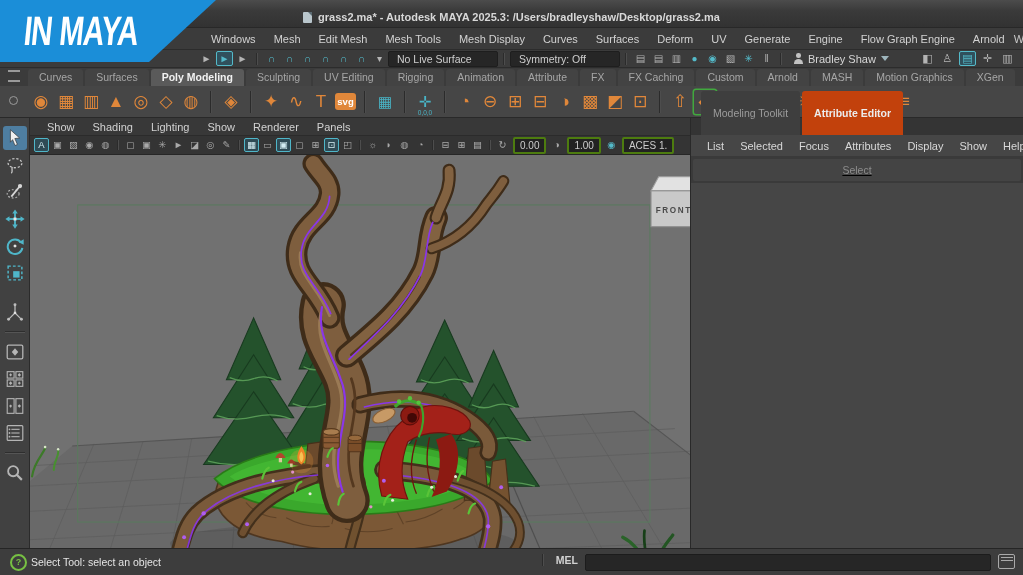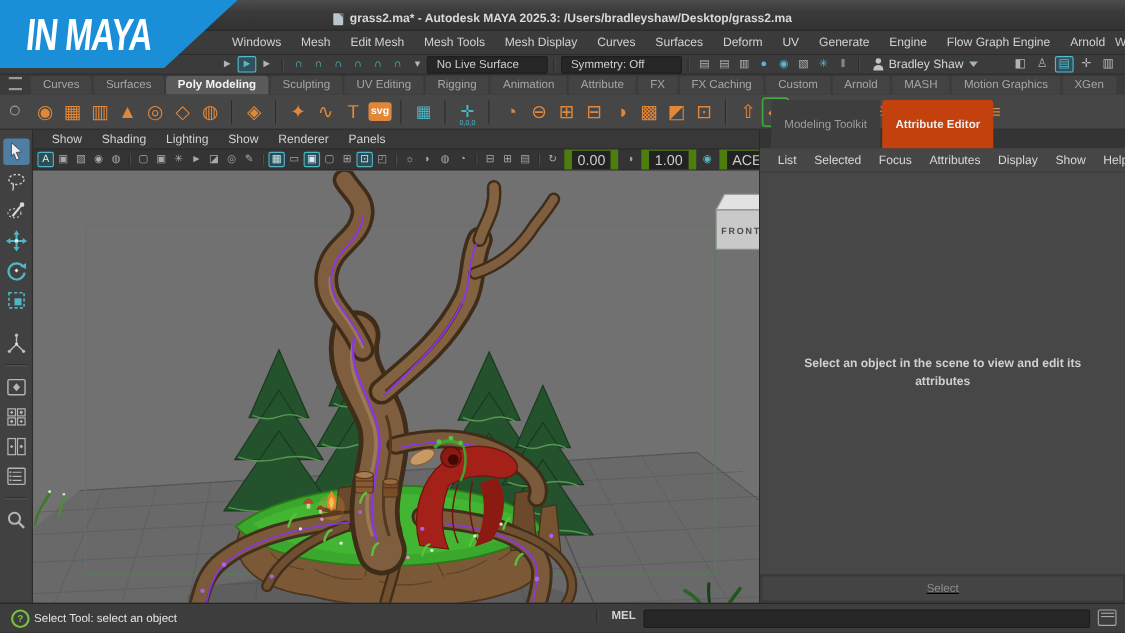--- a/index.html
+++ b/index.html
@@ -61,21 +61,21 @@
   
   .viewport{position:absolute;left:30px;top:118px;width:660px;bottom:27px;display:flex;flex-direction:column;background:#383838;}
   .vp-menus{height:17px;display:flex;align-items:center;padding-left:8px;flex:0 0 auto;}
   .vp-menu-item{font-size:11px;color:#d2d2d2;padding:0 9px;cursor:default;}
   .vp-toolbar{height:18px;background:#343434;border-top:1px solid #2b2b2b;border-bottom:1px solid #262626;
     display:flex;align-items:center;gap:1px;padding:0 4px;flex:0 0 auto;overflow:hidden;}
   .vp-toolbar .sep-v{height:10px;margin:0 3px;}
   .vp-icon{width:15px;height:14px;display:flex;align-items:center;justify-content:center;font-size:9.5px;line-height:1;color:#a9a9a9;box-sizing:border-box;flex:0 0 auto;font-style:normal;}
   .vp-icon.teal{color:#54bac9;}
   .vp-icon.active{background:#2f4b55;border:1px solid #4fb6c9;border-radius:2px;color:#d3ecf2;}
-  .vp-field{background:#222;border:7px solid #4d7c0f;border-radius:2px;color:#cccccc;font-size:13px;padding:1px 5px;margin:16px 2px;flex:0 0 auto;}
+  .vp-field{background:#222;border:2px solid #4d7c0f;border-radius:2px;color:#cccccc;font-size:10px;padding:1px 5px;margin:16px 2px;flex:0 0 auto;}
   .vp-canvas{flex:1;position:relative;background:#717171;overflow:hidden;}
   .vp-canvas svg{position:absolute;inset:0;}
   
   .rightpanel{position:absolute;left:690px;top:118px;right:0;bottom:27px;background:#464646;border-left:1px solid #292929;
     display:flex;flex-direction:column;box-sizing:border-box;}
   .rp-tabs{height:17px;background:#343434;display:flex;align-items:flex-end;padding-left:10px;gap:2px;flex:0 0 auto;}
   .rp-tab{font-size:10.5px;color:#9c9c9c;background:#3e3e3e;padding:16px 12px;border-radius:3px 3px 0 0;white-space:nowrap;cursor:default;}
   .rp-tab.active{background:#c2410c;color:#ececec;font-weight:bold;}
   .rp-menus{height:21px;display:flex;align-items:center;padding:0 4px 0 8px;background:#464646;border-bottom:1px solid #3a3a3a;flex:0 0 auto;}
   .rp-menu-item{font-size:11px;color:#d8d8d8;padding:0 8px;cursor:default;}
@@ -670,23 +670,20 @@
     <span class="rp-menu-item">List</span>
         <span class="rp-menu-item">Selected</span>
         <span class="rp-menu-item">Focus</span>
         <span class="rp-menu-item">Attributes</span>
         <span class="rp-menu-item">Display</span>
         <span class="rp-menu-item">Show</span>
         <span class="rp-menu-item">Help</span>
       </span>
 
   </div>
-  <div class="rp-body">
-    <div class="rp-message">Select an object in the scene to view and edit its attributes</div>
-  </div>
   <div class="rp-buttons">
 
   <button class="rp-btn disabled">Select</button>
     </div>
 </div>
 
 <div class="bottombar">
   <span class="help-circle">?</span>
   <span class="help-text">Select Tool: select an object</span>
   <div class="mel-section">

